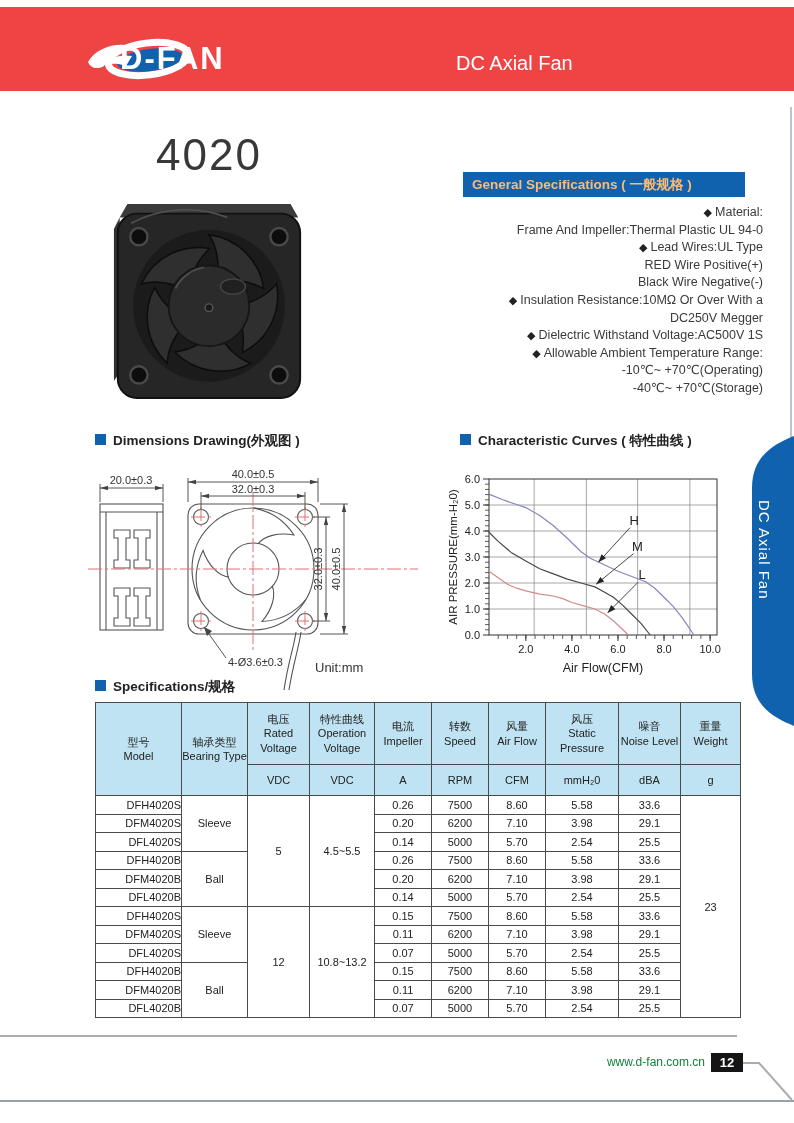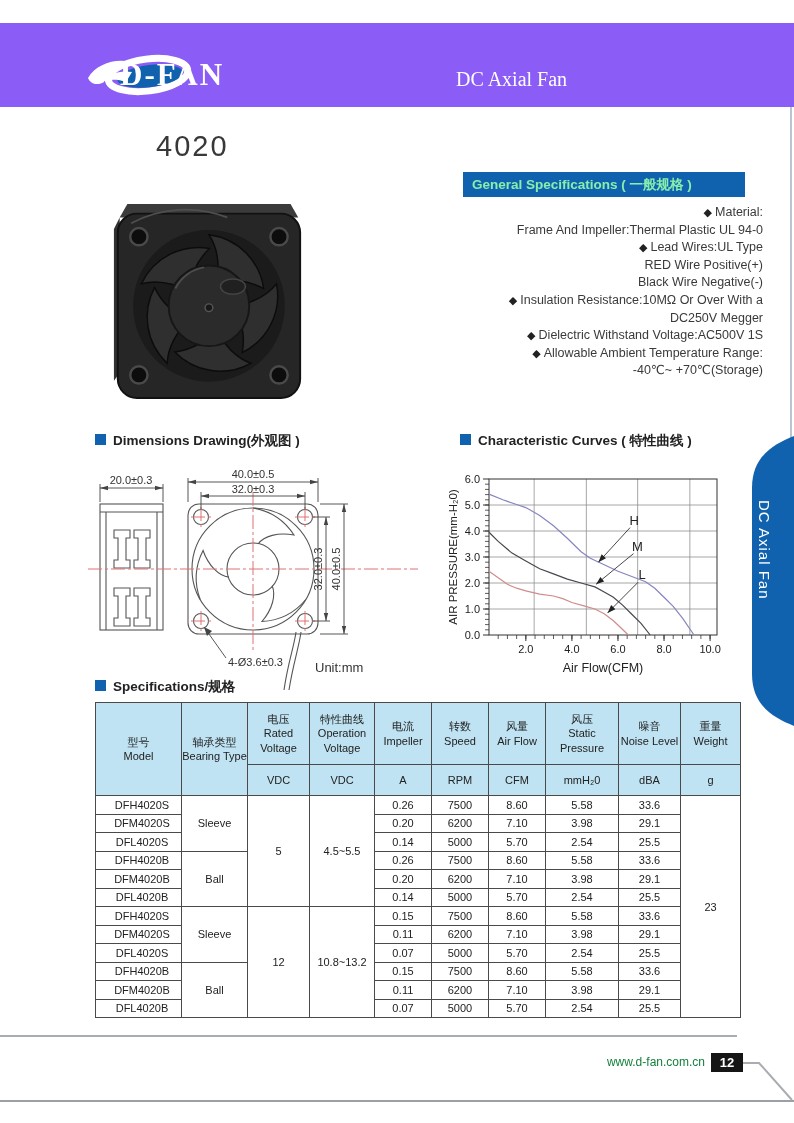--- a/index.html
+++ b/index.html
@@ -1,29 +1,29 @@
 <!DOCTYPE html>
 <html><head>
 <meta charset="utf-8">
 <style>
   html,body{margin:0;padding:0;background:#e8e8e8;}
   .page{position:relative;width:794px;height:1123px;background:#ffffff;margin:0 auto;
         font-family:"Liberation Sans","DejaVu Sans",sans-serif;overflow:hidden;}
   .abs{position:absolute;}
 
   
-  .header-band{left:0;top:23px;width:794px;height:84px;background:#8b5cf6;font-family:Liberation Serif, serif;}
+  .header-band{left:0;top:7px;width:794px;height:84px;background:#ef4444;}
   .brand{left:206px;top:57px;color:#fff;font-size:31px;font-weight:bold;letter-spacing:2px;}
   .size-title{left:289px;top:55px;color:#fff;font-size:34px;letter-spacing:1px;}
   .subtitle{left:516px;top:68px;color:#fff;font-size:20px;}
 
-  .model-heading{left:156px;top:130px;font-size:29px;color:#383838;letter-spacing:2px;}
+  .model-heading{left:156px;top:130px;font-size:44px;color:#383838;letter-spacing:2px;}
 
   
-  .gs-bar{left:463px;top:172px;width:282px;height:25px;background:#1162ae;color:#86efac;
+  .gs-bar{left:463px;top:172px;width:282px;height:25px;background:#1162ae;color:#fdba74;
           font-size:13.5px;font-weight:bold;line-height:25px;padding-left:9px;box-sizing:border-box;}
   .gs-list{left:463px;top:204px;width:300px;font-size:12.5px;color:#3a3a3a;line-height:17.6px;}
   .gs-item{white-space:nowrap;text-align:right;}
   .gs-item .dia{font-size:11px;margin-right:3px;color:#222;}
   .gs-item.cont{padding-left:14px;}
 
   
   .sec-title{font-size:13.5px;font-weight:600;color:#222;}
   .sec-sq{width:11px;height:11px;background:#1162ae;display:inline-block;margin-right:7px;}
 
@@ -32,21 +32,21 @@
   .tab-label{left:756px;top:500px;height:170px;color:#fff;font-size:15px;
              writing-mode:vertical-rl;letter-spacing:1px;}
 
   
   .spec-table{border-collapse:collapse;table-layout:fixed;width:645px;font-size:11px;color:#222;}
   .spec-table th,.spec-table td{border:1px solid #4a4a4a;text-align:center;padding:0;overflow:hidden;}
   .spec-table thead th{background:#bfe3f2;font-weight:normal;line-height:1.3;}
   .spec-table thead tr.r1{height:62px;}
   .spec-table thead tr.r2{height:31px;}
   .spec-table tbody tr{height:18.5px;}
-  .spec-table td.model{text-align:center;padding-left:7px;}
+  .spec-table td.model{text-align:right;padding-left:7px;}
 
   
   .foot-line1{left:0;top:1035px;width:737px;height:2px;background:#a9adb2;}
   .foot-line2{left:0;top:1100px;width:794px;height:2px;background:#9aa0a6;}
   .foot-url{left:540px;top:1055px;width:165px;text-align:right;font-size:12px;color:#15803d;}
   .foot-badge{left:711px;top:1053px;width:32px;height:19px;background:#151515;color:#fff;
               font-size:13px;font-weight:bold;text-align:center;line-height:19px;}
 
   svg text{font-family:"Liberation Sans","DejaVu Sans",sans-serif;}
 </style>
@@ -105,20 +105,21 @@
   <div class="abs gs-list" id="gs-list">
       <div class="gs-item"><span class="dia">◆</span><span>Material:</span></div>
       <div class="gs-item cont"><span>Frame And Impeller:Thermal Plastic UL 94-0</span></div>
       <div class="gs-item"><span class="dia">◆</span><span>Lead Wires:UL Type</span></div>
       <div class="gs-item cont"><span>RED Wire Positive(+)</span></div>
       <div class="gs-item cont"><span>Black Wire Negative(-)</span></div>
       <div class="gs-item"><span class="dia">◆</span><span>Insulation Resistance:10MΩ Or Over With a</span></div>
       <div class="gs-item cont"><span>DC250V Megger</span></div>
       <div class="gs-item"><span class="dia">◆</span><span>Dielectric Withstand Voltage:AC500V 1S</span></div>
       <div class="gs-item"><span class="dia">◆</span><span>Allowable Ambient Temperature Range:</span></div>
+      <div class="gs-item cont"><span>-10℃~ +70℃(Operating)</span></div>
       <div class="gs-item cont"><span>-40℃~ +70℃(Storage)</span></div>
     </div>
 
   <div class="abs" style="left:95px;top:431px">
     <span class="sec-sq"></span><span class="sec-title">Dimensions Drawing(外观图 )</span>
   </div>
 
   <svg class="abs" style="left:88px;top:462px;width:360px;height:235px" viewBox="0 0 360 235">
     <g stroke="#555" stroke-width="1.1" fill="none">
 

